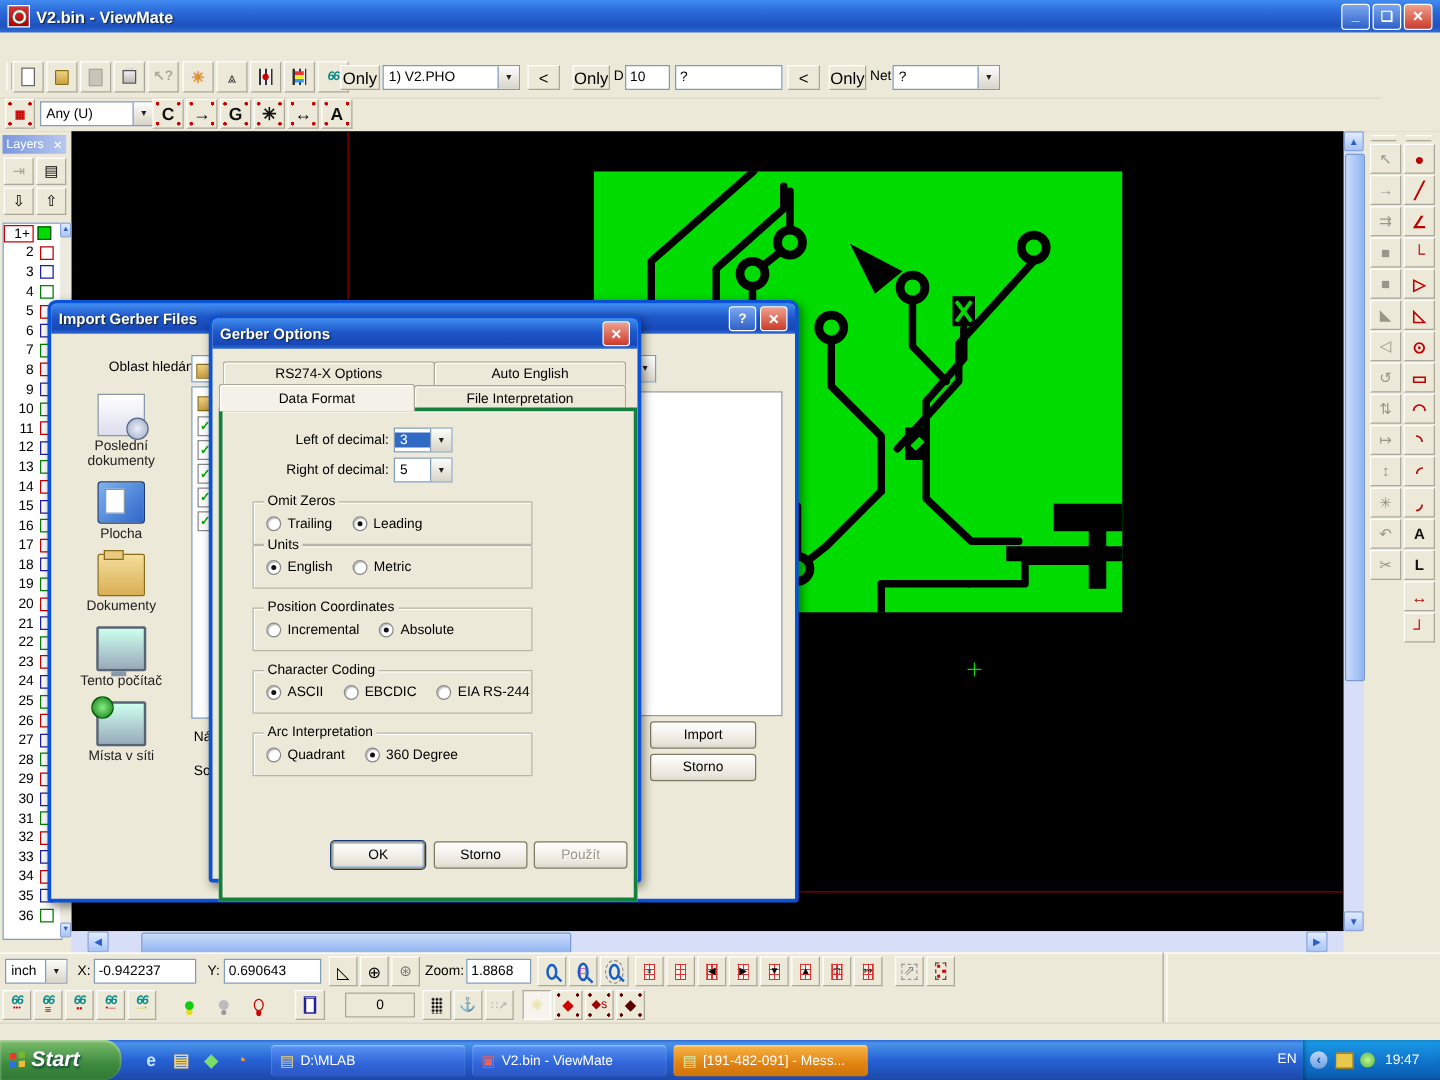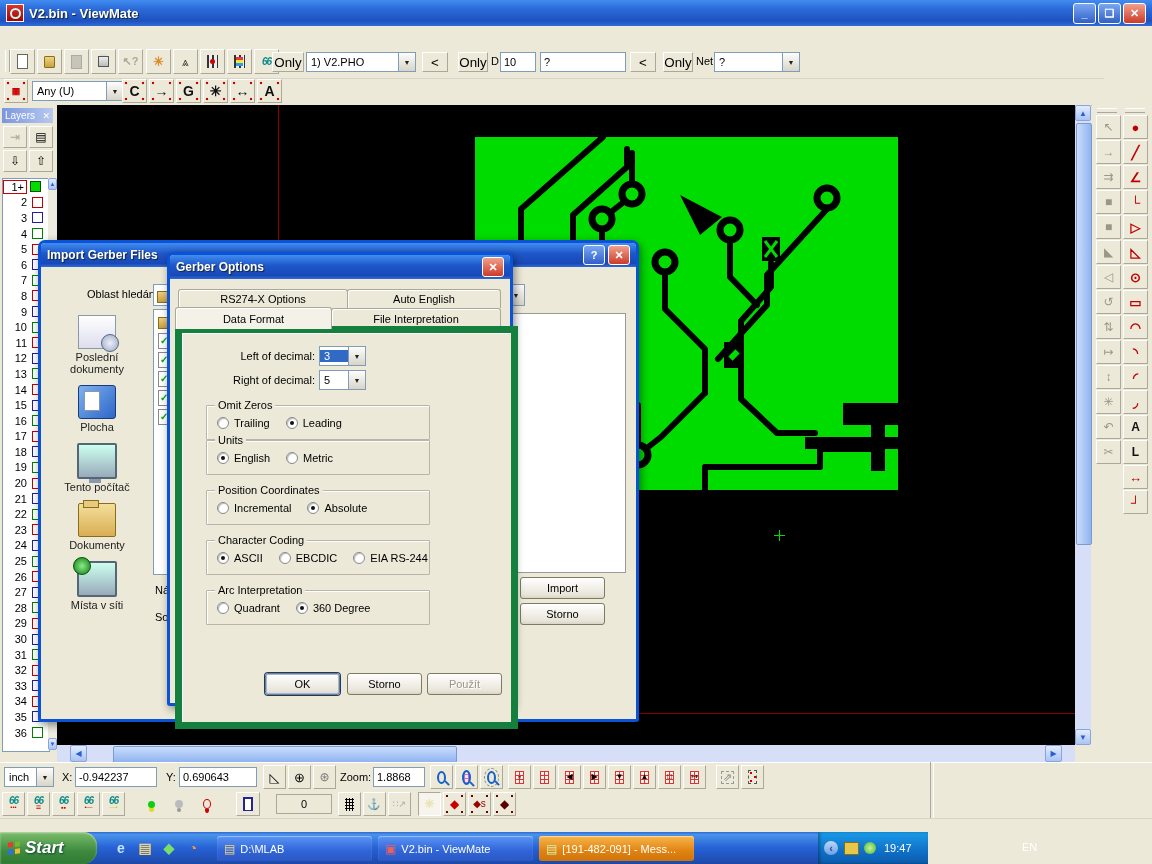--- a/index.html
+++ b/index.html
@@ -122,21 +122,21 @@
   [data-picon="documents-icon"]::after{content:"";position:absolute;left:4px;top:-4px;width:14px;height:6px;background:#E9C97E;border:1px solid #8a6d1a}
   [data-picon="computer-icon"]{background:linear-gradient(#cfe,#9ab);border:2px solid #567;border-radius:2px}
   [data-picon="computer-icon"]::after{content:"";position:absolute;left:10px;bottom:-6px;width:12px;height:4px;background:#89a}
   [data-picon="network-icon"]{background:linear-gradient(#cfe,#9ab);border:2px solid #567;border-radius:2px}
   [data-picon="network-icon"]::after{content:"";position:absolute;left:-6px;top:-6px;width:16px;height:16px;border-radius:50%;background:radial-gradient(#8e8,#171);border:1px solid #050}
   .fitem{display:flex;align-items:center;height:19px;gap:3px;padding-left:2px}
   .fdoc{width:12px;height:14px;background:#fff;border:1px solid #888;position:relative}
   .fdoc.check::after{content:"\2713";position:absolute;left:1px;top:1px;color:#0a0;font-weight:bold;font-size:10px}
   .fdoc.folder{background:linear-gradient(#F0D080,#C8A040);border-color:#8a6d1a;height:10px;margin-top:3px}
   
-  .taskbar{left:0;top:832px;width:928px;height:32px;background:linear-gradient(#3168D5,#4993E8 8%,#2661D6 50%,#1D49A8 100%)}
+  .taskbar{left:0;top:832px;width:1152px;height:32px;background:linear-gradient(#3168D5,#4993E8 8%,#2661D6 50%,#1D49A8 100%)}
   .startbtn{position:absolute;left:0;top:0;width:97px;height:32px;border-radius:0 14px 14px 0;background:linear-gradient(#7CBE6C,#3D8A3F 60%,#2E7A33);display:flex;align-items:center;gap:5px;padding-left:8px;box-sizing:border-box;color:#fff;font-style:italic;font-weight:bold;font-size:17px;text-shadow:1px 1px 2px #143;box-shadow:inset 0 1px 2px #bfd9b0}
   .flag{width:12px;height:12px;background:linear-gradient(#E73B2B,#E73B2B) 0 0/5px 5px no-repeat,linear-gradient(#73B928,#73B928) 7px 0/5px 5px no-repeat,linear-gradient(#2F6FE4,#2F6FE4) 0 7px/5px 5px no-repeat,linear-gradient(#F2BB34,#F2BB34) 7px 7px/5px 5px no-repeat;transform:skewY(-6deg)}
   .task{position:absolute;top:4px;height:25px;border-radius:3px;background:linear-gradient(#5A95F5,#3064D8 60%,#2B58C4);box-shadow:inset 0 1px 1px #9cc0fa;color:#fff;display:flex;align-items:center;gap:5px;padding:0 7px;box-sizing:border-box;font-size:11px;white-space:nowrap;overflow:hidden}
   .task.active{background:linear-gradient(#F9B64A,#E08312 60%,#D0730A);box-shadow:inset 0 1px 1px #ffd9a0}
   .tray{position:absolute;right:0;top:0;width:110px;height:32px;background:linear-gradient(#1A9BE8,#0F70C8 60%,#0A5AAB);box-shadow:inset 2px 0 3px rgba(0,0,0,.3);display:flex;align-items:center;color:#fff}
   
   .gcross{position:absolute;width:11px;height:11px}
   .gcross::before{content:"";position:absolute;left:0;top:5px;width:11px;height:1px;background:#00DC00}
   .gcross::after{content:"";position:absolute;left:5px;top:0;width:1px;height:11px;background:#00DC00}
 </style>
@@ -573,26 +573,26 @@
 
     <div class="place">
           <div class="pico" data-picon="recent-icon"></div>
           <div>Poslední dokumenty</div>
         </div>
         <div class="place">
           <div class="pico" data-picon="desktop-icon"></div>
           <div>Plocha</div>
         </div>
         <div class="place">
+          <div class="pico" data-picon="documents-icon"></div>
+          <div>Dokumenty</div>
+        </div>
+        <div class="place">
           <div class="pico" data-picon="computer-icon"></div>
           <div>Tento počítač</div>
-        </div>
-        <div class="place">
-          <div class="pico" data-picon="documents-icon"></div>
-          <div>Dokumenty</div>
         </div>
         <div class="place">
           <div class="pico" data-picon="network-icon"></div>
           <div>Místa v síti</div>
         </div>
       </div>
     <div class="abs" style="left:112px;top:66px;width:352px;height:266px;background:#fff;border:1px solid #7F9DB9;padding:2px;box-sizing:border-box">
 
     <div class="fitem">
           <span class="fdoc folder"></span>
@@ -624,21 +624,21 @@
     <div class="dtitle">
       <span>Gerber Options</span>
       <span class="tbtns">
         <span class="capbtn close" style="width:20px;height:18px">✕</span>
       </span>
     </div>
     <div class="tab" style="left:8px;top:34px;width:168px;height:18px;z-index:1">RS274-X Options</div>
     <div class="tab" style="left:177px;top:34px;width:152px;height:18px;z-index:1">Auto English</div>
     <div class="tab active" style="left:5px;top:52px;width:155px;height:21px">Data Format</div>
     <div class="tab" style="left:161px;top:53px;width:168px;height:19px;z-index:1">File Interpretation</div>
-    <div class="abs" style="left:5px;top:71px;width:329px;height:389px;border:7px solid #15803d;box-shadow:inset 1px 1px 0 #fff;background:#ECE9D8;z-index:2">
+    <div class="abs" style="left:5px;top:71px;width:329px;height:389px;border:3px solid #15803d;box-shadow:inset 1px 1px 0 #fff;background:#ECE9D8;z-index:2">
       <span class="abs" style="right:196px;top:17px">Left of decimal:</span>
       <div class="combo abs" style="left:137px;top:13px;width:47px;height:20px">
         <span class="val" style="background:#316AC5;color:#fff">3</span>
         <span class="darr">▼</span>
       </div>
       <span class="abs" style="right:196px;top:41px">Right of decimal:</span>
       <div class="combo abs" style="left:137px;top:37px;width:47px;height:20px">
         <span class="val">5</span>
         <span class="darr">▼</span>
       </div>

